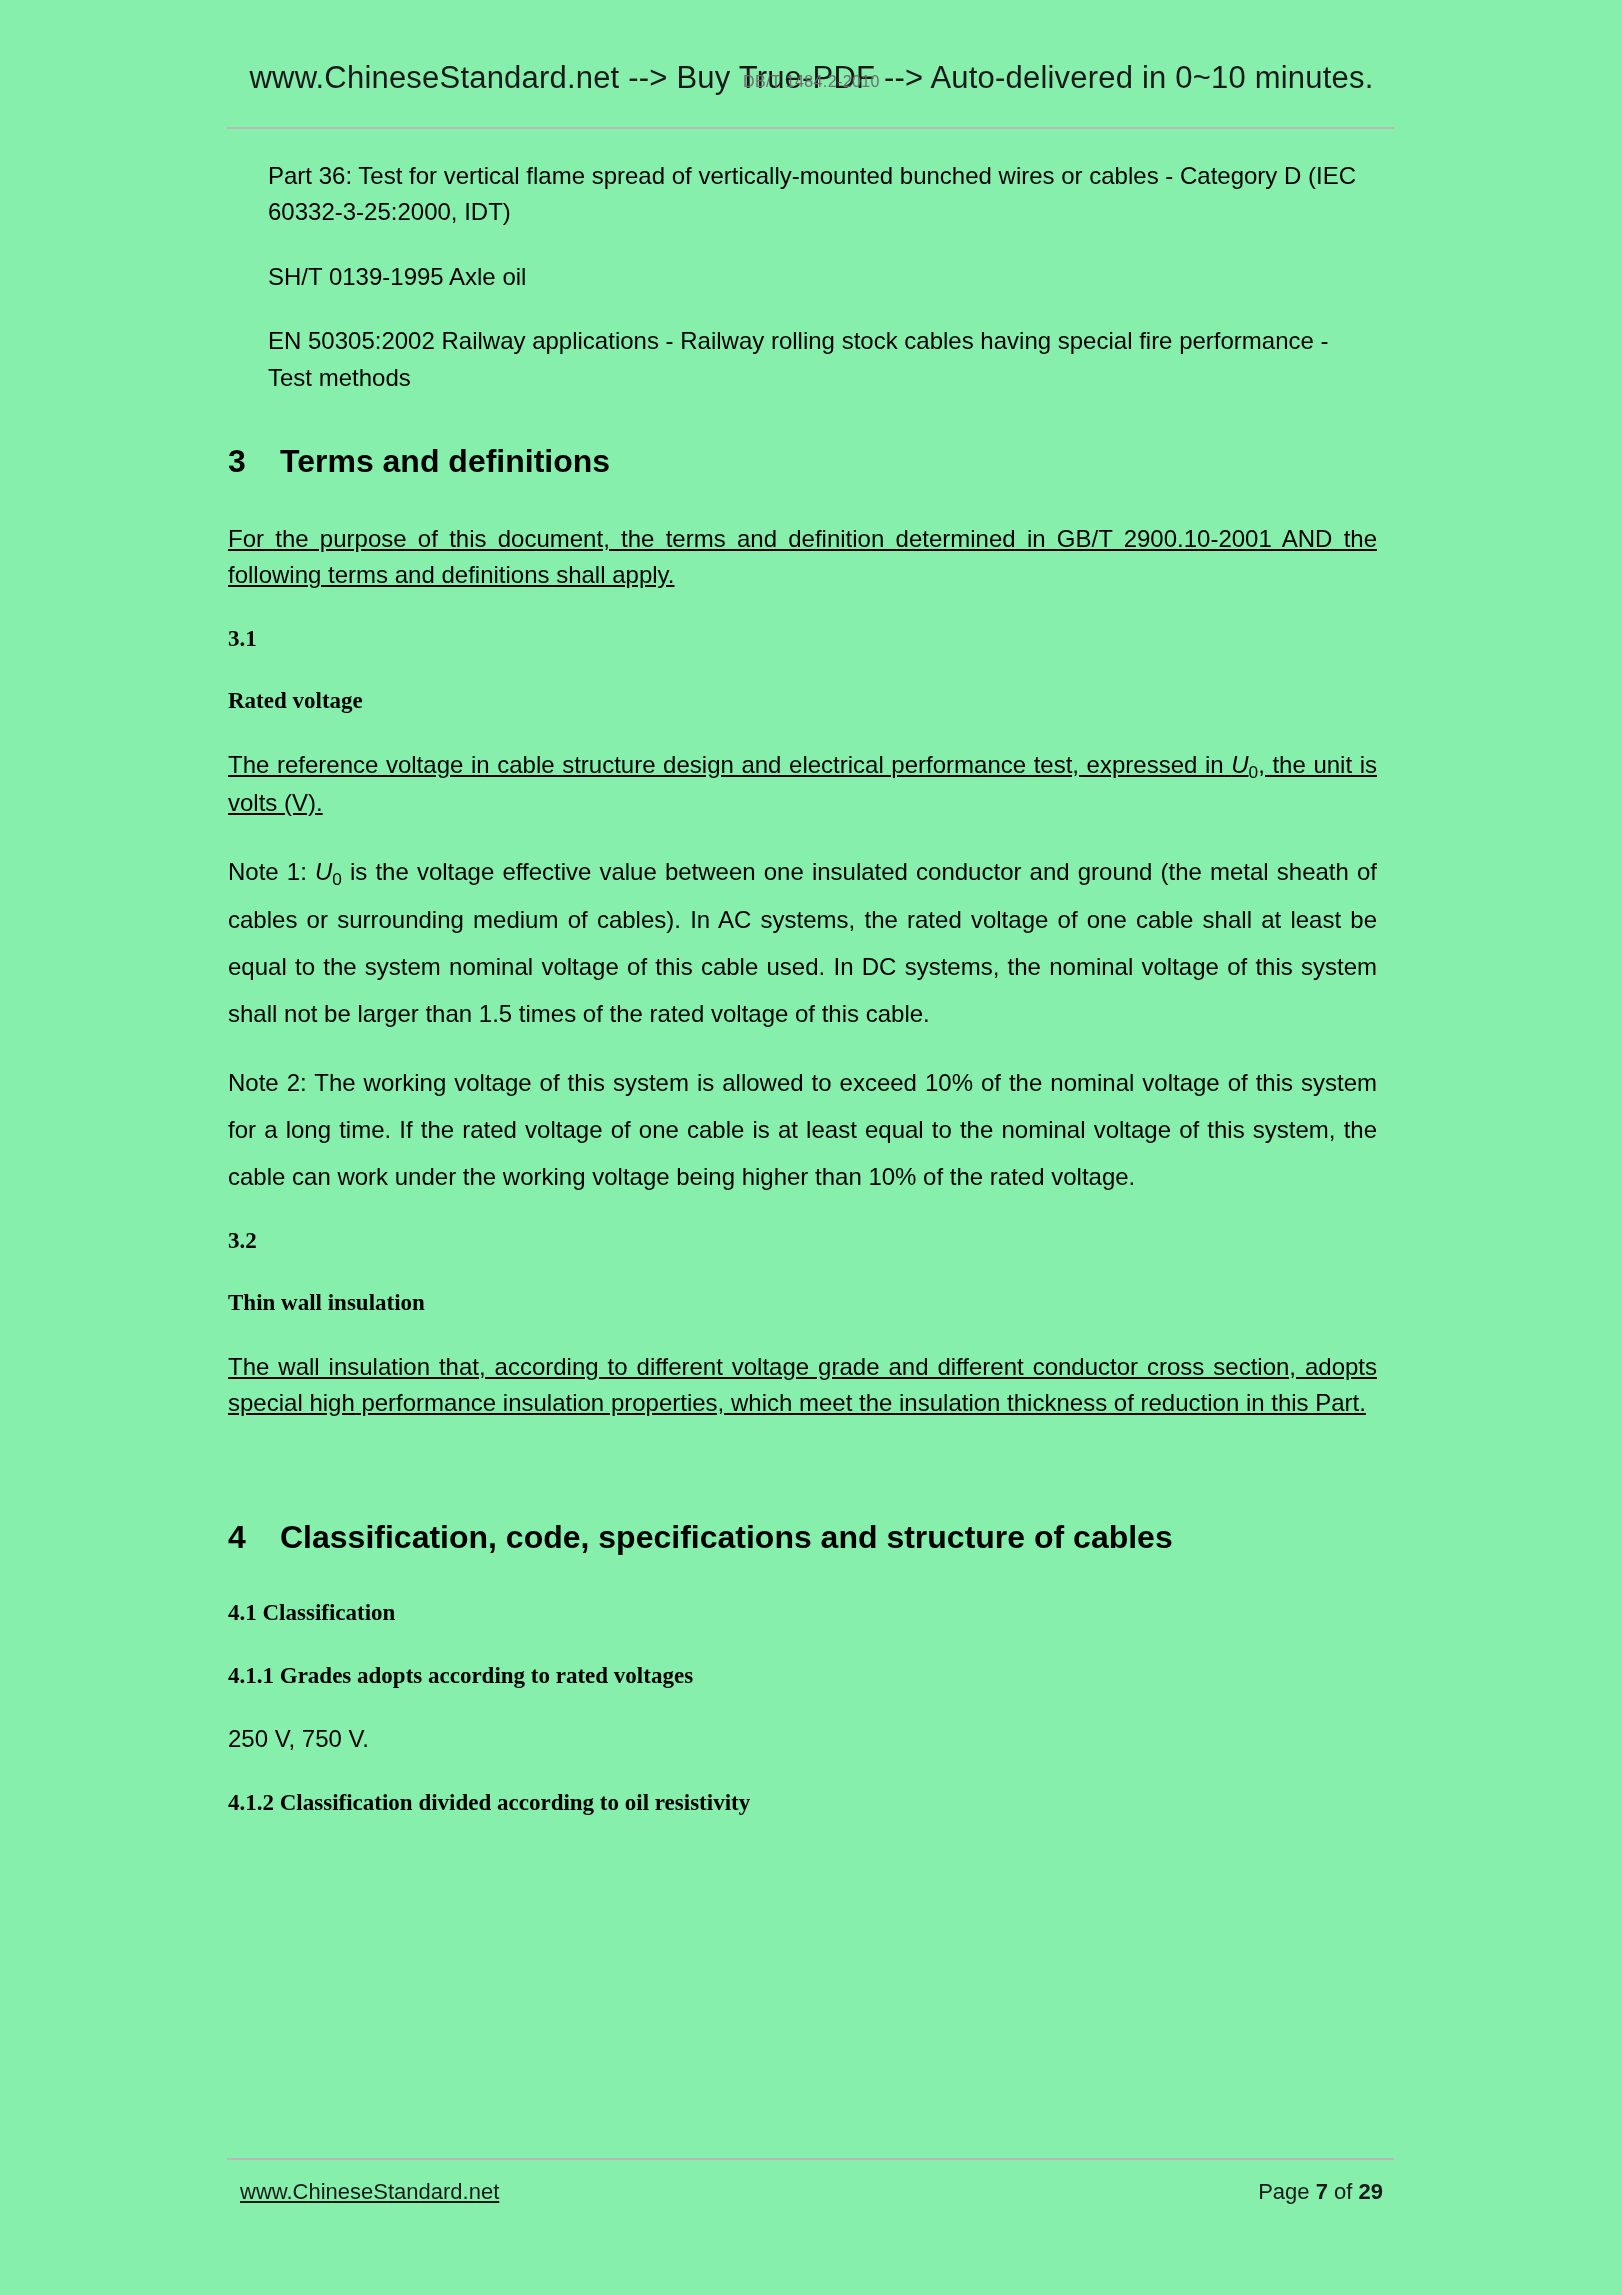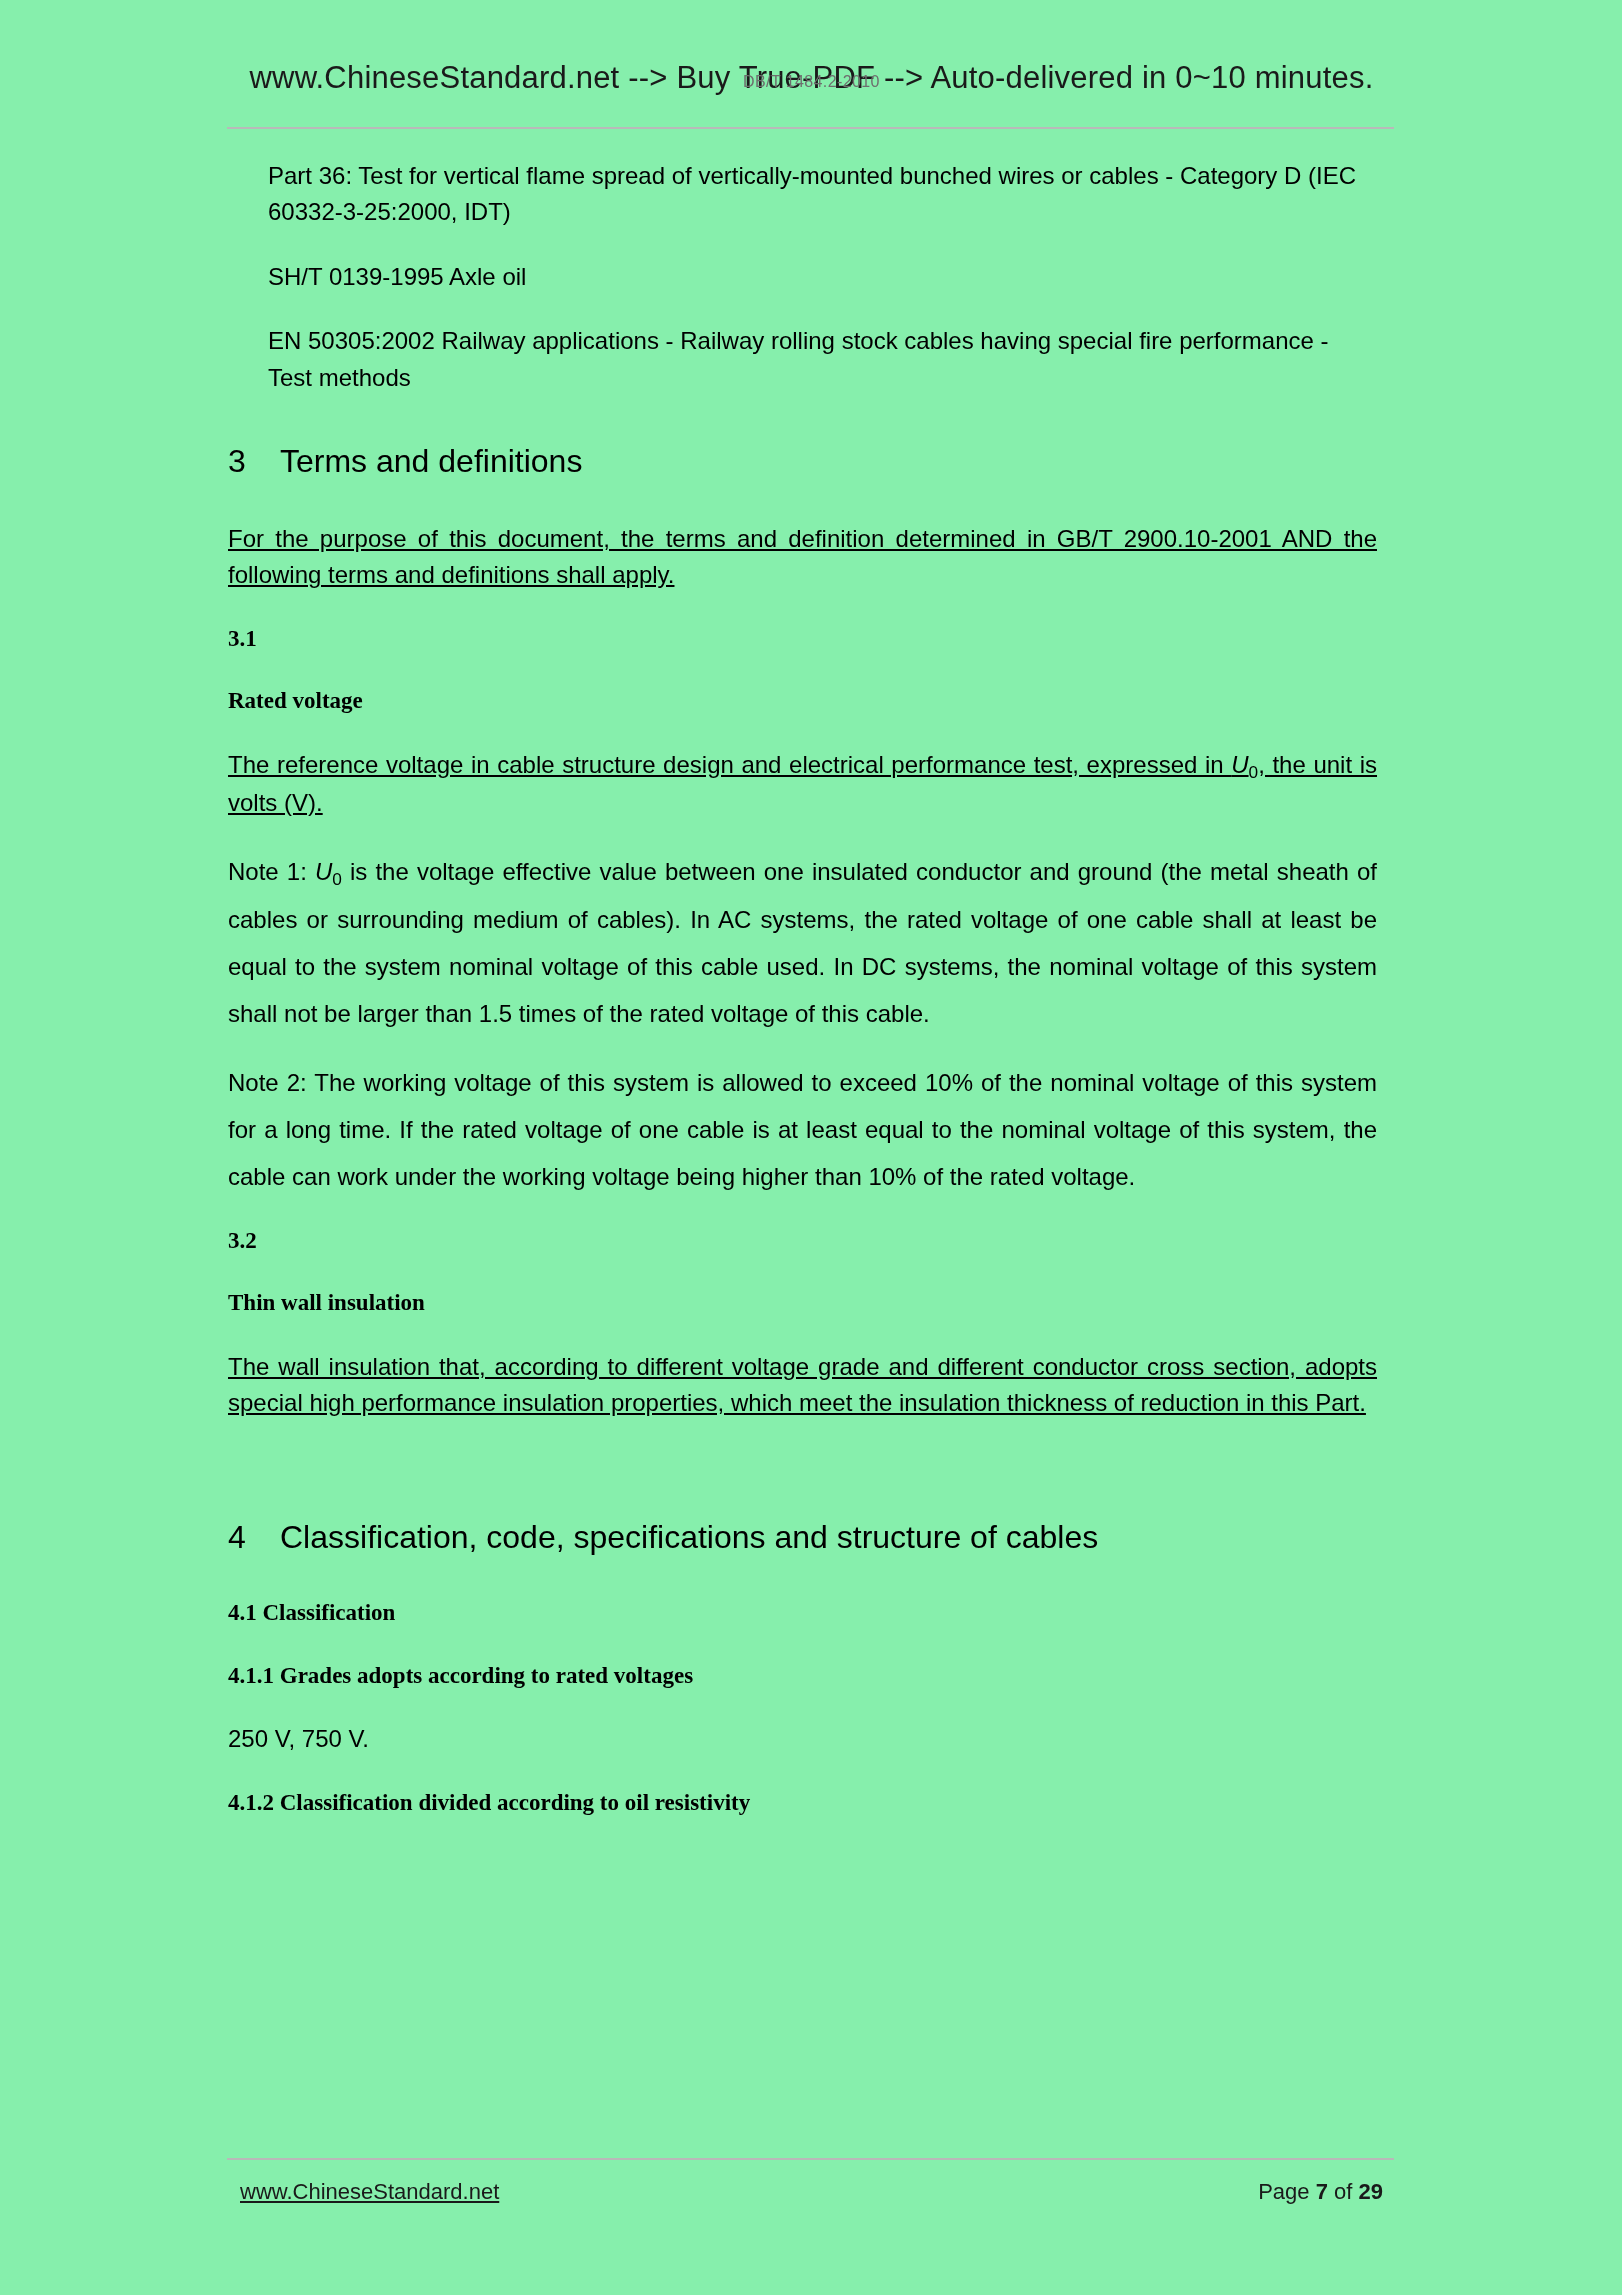--- a/index.html
+++ b/index.html
@@ -75,21 +75,21 @@
   }
   p.note {
     font-size: 24px;
     line-height: 1.95;
     margin: 0 0 23px 0;
     text-align: justify;
     color: #000;
   }
   h2.h-major {
     font-size: 32px;
-    font-weight: normal;
+    font-weight: bold;
     margin: 45px 0 38px 0;
     line-height: 1.3;
   }
   h2.h-major .num {
     display: inline-block;
     width: 52px;
   }
   h3.h-minor {
     font-size: 23px;
     font-weight: bold;

